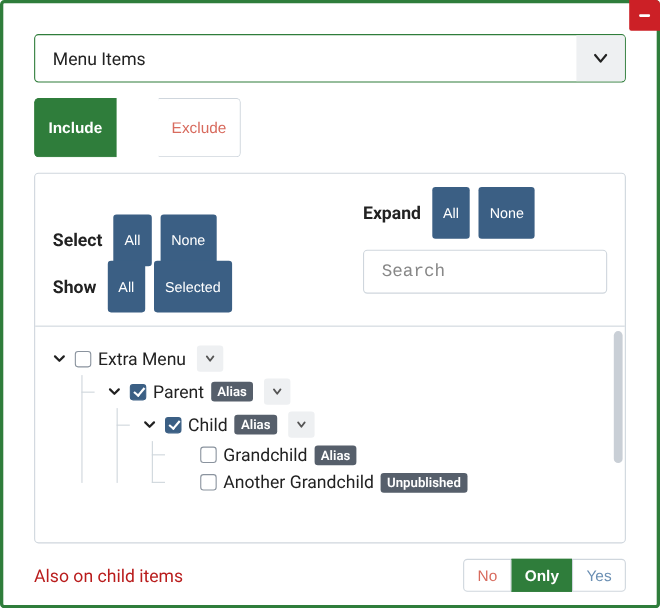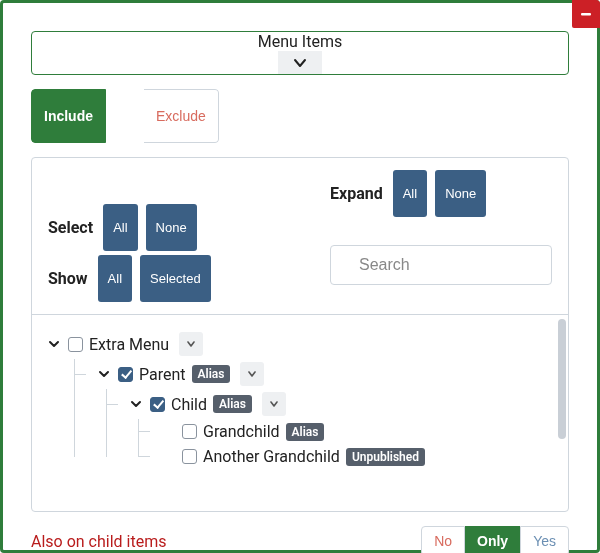--- a/index.html
+++ b/index.html
@@ -31,21 +31,20 @@
   .dropdown {
     width: 100%;
     height: 44px;
     border: 1px solid #2f7d3b;
     border-radius: 4px;
     display: flex;
     align-items: center;
     justify-content: space-between;
     overflow: hidden;
     cursor: pointer;
-    flex-direction: column;
   }
   .dropdown-label {
     padding: 0 16px;
     font-size: 16px;
     color: #222;
   }
   .dropdown-caret {
     width: 44px; height: 100%;
     background: #eef0f2;
     display: flex; align-items: center; justify-content: center;
@@ -90,26 +89,27 @@
     padding: 16px 10px;
     font-size: 13px;
     border-radius: 3px;
     cursor: pointer;
   }
   .search {
     width: 100%;
     height: 40px;
     border: 1px solid #cfd6dd;
     border-radius: 4px;
-    padding: 0 28px;
+    padding: 0 16px;
     font-size: 16px;
     color: #333;
+    font-family: Liberation Mono, monospace;
   }
   .search::placeholder { color: #888; }
-  .expand-col { display: flex; flex-direction: column; gap: 28px; align-items: flex-start; padding-left: 30px;}
+  .expand-col { display: flex; flex-direction: column; gap: 10px; align-items: flex-start; padding-left: 30px;}
 
   .tree-wrap {
     position: relative;
     height: 196px;
     overflow: hidden;
   }
   .tree {
     padding: 14px 16px 14px 14px;
     height: 100%;
     overflow-y: auto;

